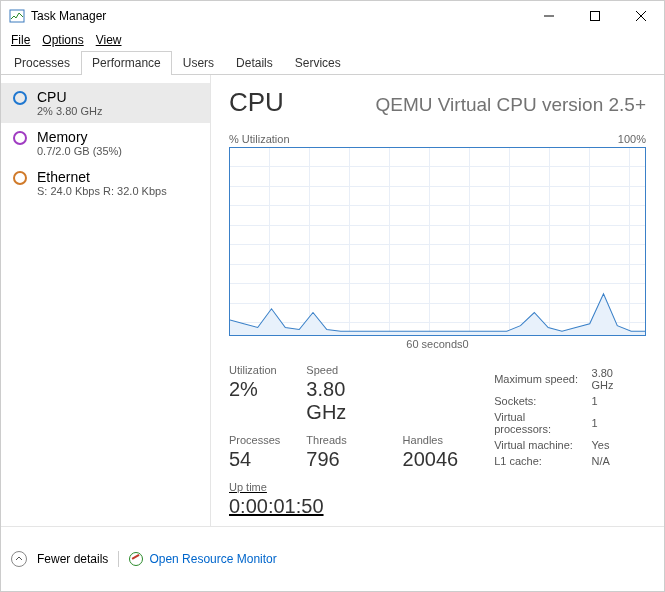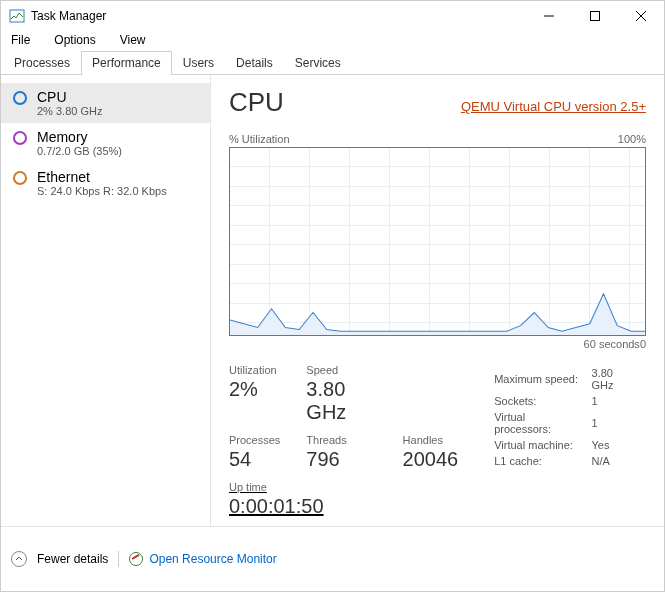--- a/index.html
+++ b/index.html
@@ -32,23 +32,24 @@
   .win-btn {
     width: 46px; height: 30px;
     display: flex; align-items: center; justify-content: center;
     font-family: "Segoe UI Symbol", sans-serif;
     font-size: 10px;
     color: #000;
   }
   
   .menubar {
     display: flex;
-    gap: 24px;
+    gap: 12px;
     padding: 2px 10px 4px 10px;
     font-size: 12px;
+    text-decoration: underline;
   }
   .menuitem { cursor: default; }
   
   .tabstrip {
     display: flex;
     border-bottom: 1px solid #d0d0d0;
     padding: 0 2px;
     font-size: 12px;
   }
   .tab {
@@ -100,41 +101,41 @@
     padding: 12px 18px 8px 18px;
     display: flex;
     flex-direction: column;
   }
   .detail-header {
     display: flex;
     justify-content: space-between;
     align-items: baseline;
   }
   .detail-title { font-size: 26px; font-weight: 400; color: #333; }
-  .detail-sub { font-size: 13px; color: #c2410c; text-decoration: underline; }
+  .detail-sub { font-size: 19px; color: #737373; }
   .chart-labels {
     display: flex;
     justify-content: space-between;
     font-size: 11px;
     color: #666;
     margin-top: 15px;
   }
   .chart {
     border: 1px solid #3a80c8;
     height: 195px;
     position: relative;
     margin-top: 2px;
     background:
       repeating-linear-gradient(to bottom, transparent 0, transparent 18.5px, #e8eef7 18.5px, #e8eef7 19.5px),
       repeating-linear-gradient(to right, transparent 0, transparent 39px, #e8eef7 39px, #e8eef7 40px);
   }
   .chart svg { position: absolute; inset: 0; width: 100%; height: 100%; }
   .chart-xlabels {
     display: flex;
-    justify-content: flex-end;
+    justify-content: center;
     font-size: 11px;
     color: #666;
     margin-top: 2px;
   }
   
   .stats {
     display: flex;
     margin-top: 14px;
     gap: 34px;
   }

